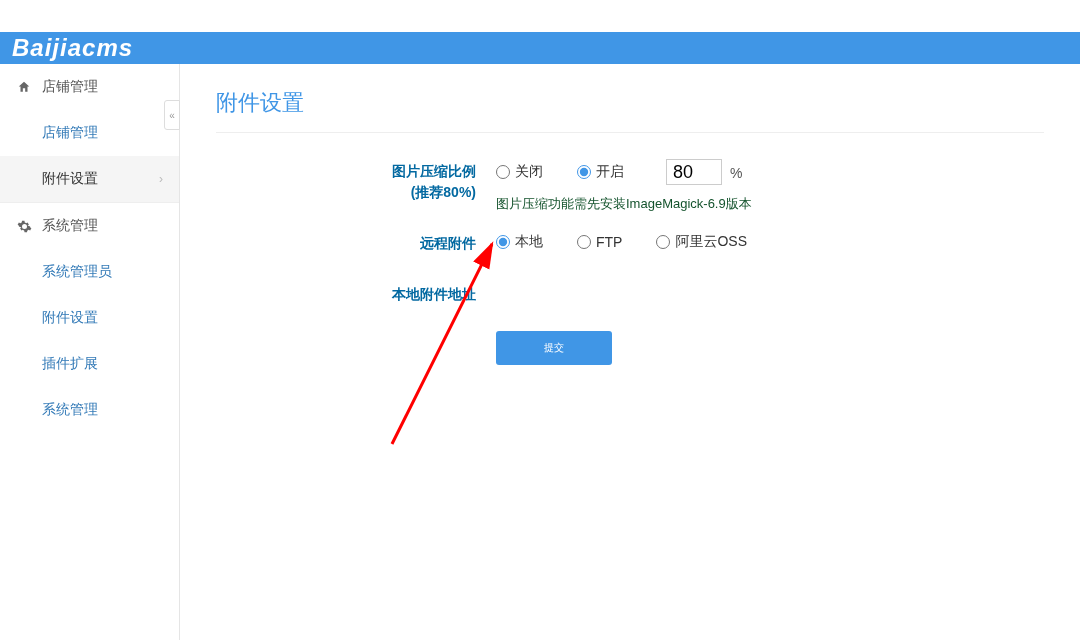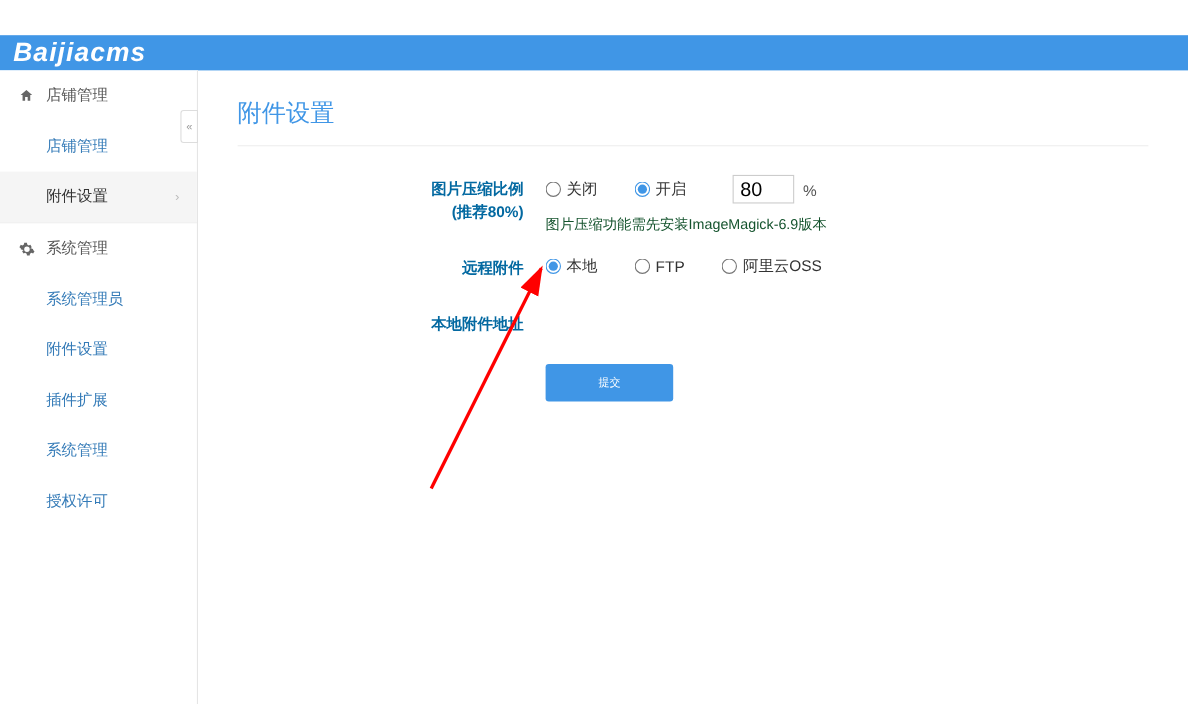--- a/index.html
+++ b/index.html
@@ -85,23 +85,20 @@
     </div>
     <div class="submenu-item link-blue">
       <span>附件设置</span>
     </div>
     <div class="submenu-item link-blue">
       <span>插件扩展</span>
     </div>
     <div class="submenu-item link-blue">
       <span>系统管理</span>
     </div>
-    <div class="submenu-item link-blue">
-      <span>授权许可</span>
-    </div>
   </div>
 
   <div class="main">
     <h2 class="page-title">附件设置</h2>
 
     <div class="form-row">
       <div class="form-label">
         <div>图片压缩比例</div>
         <div>(推荐80%)</div>
       </div>

